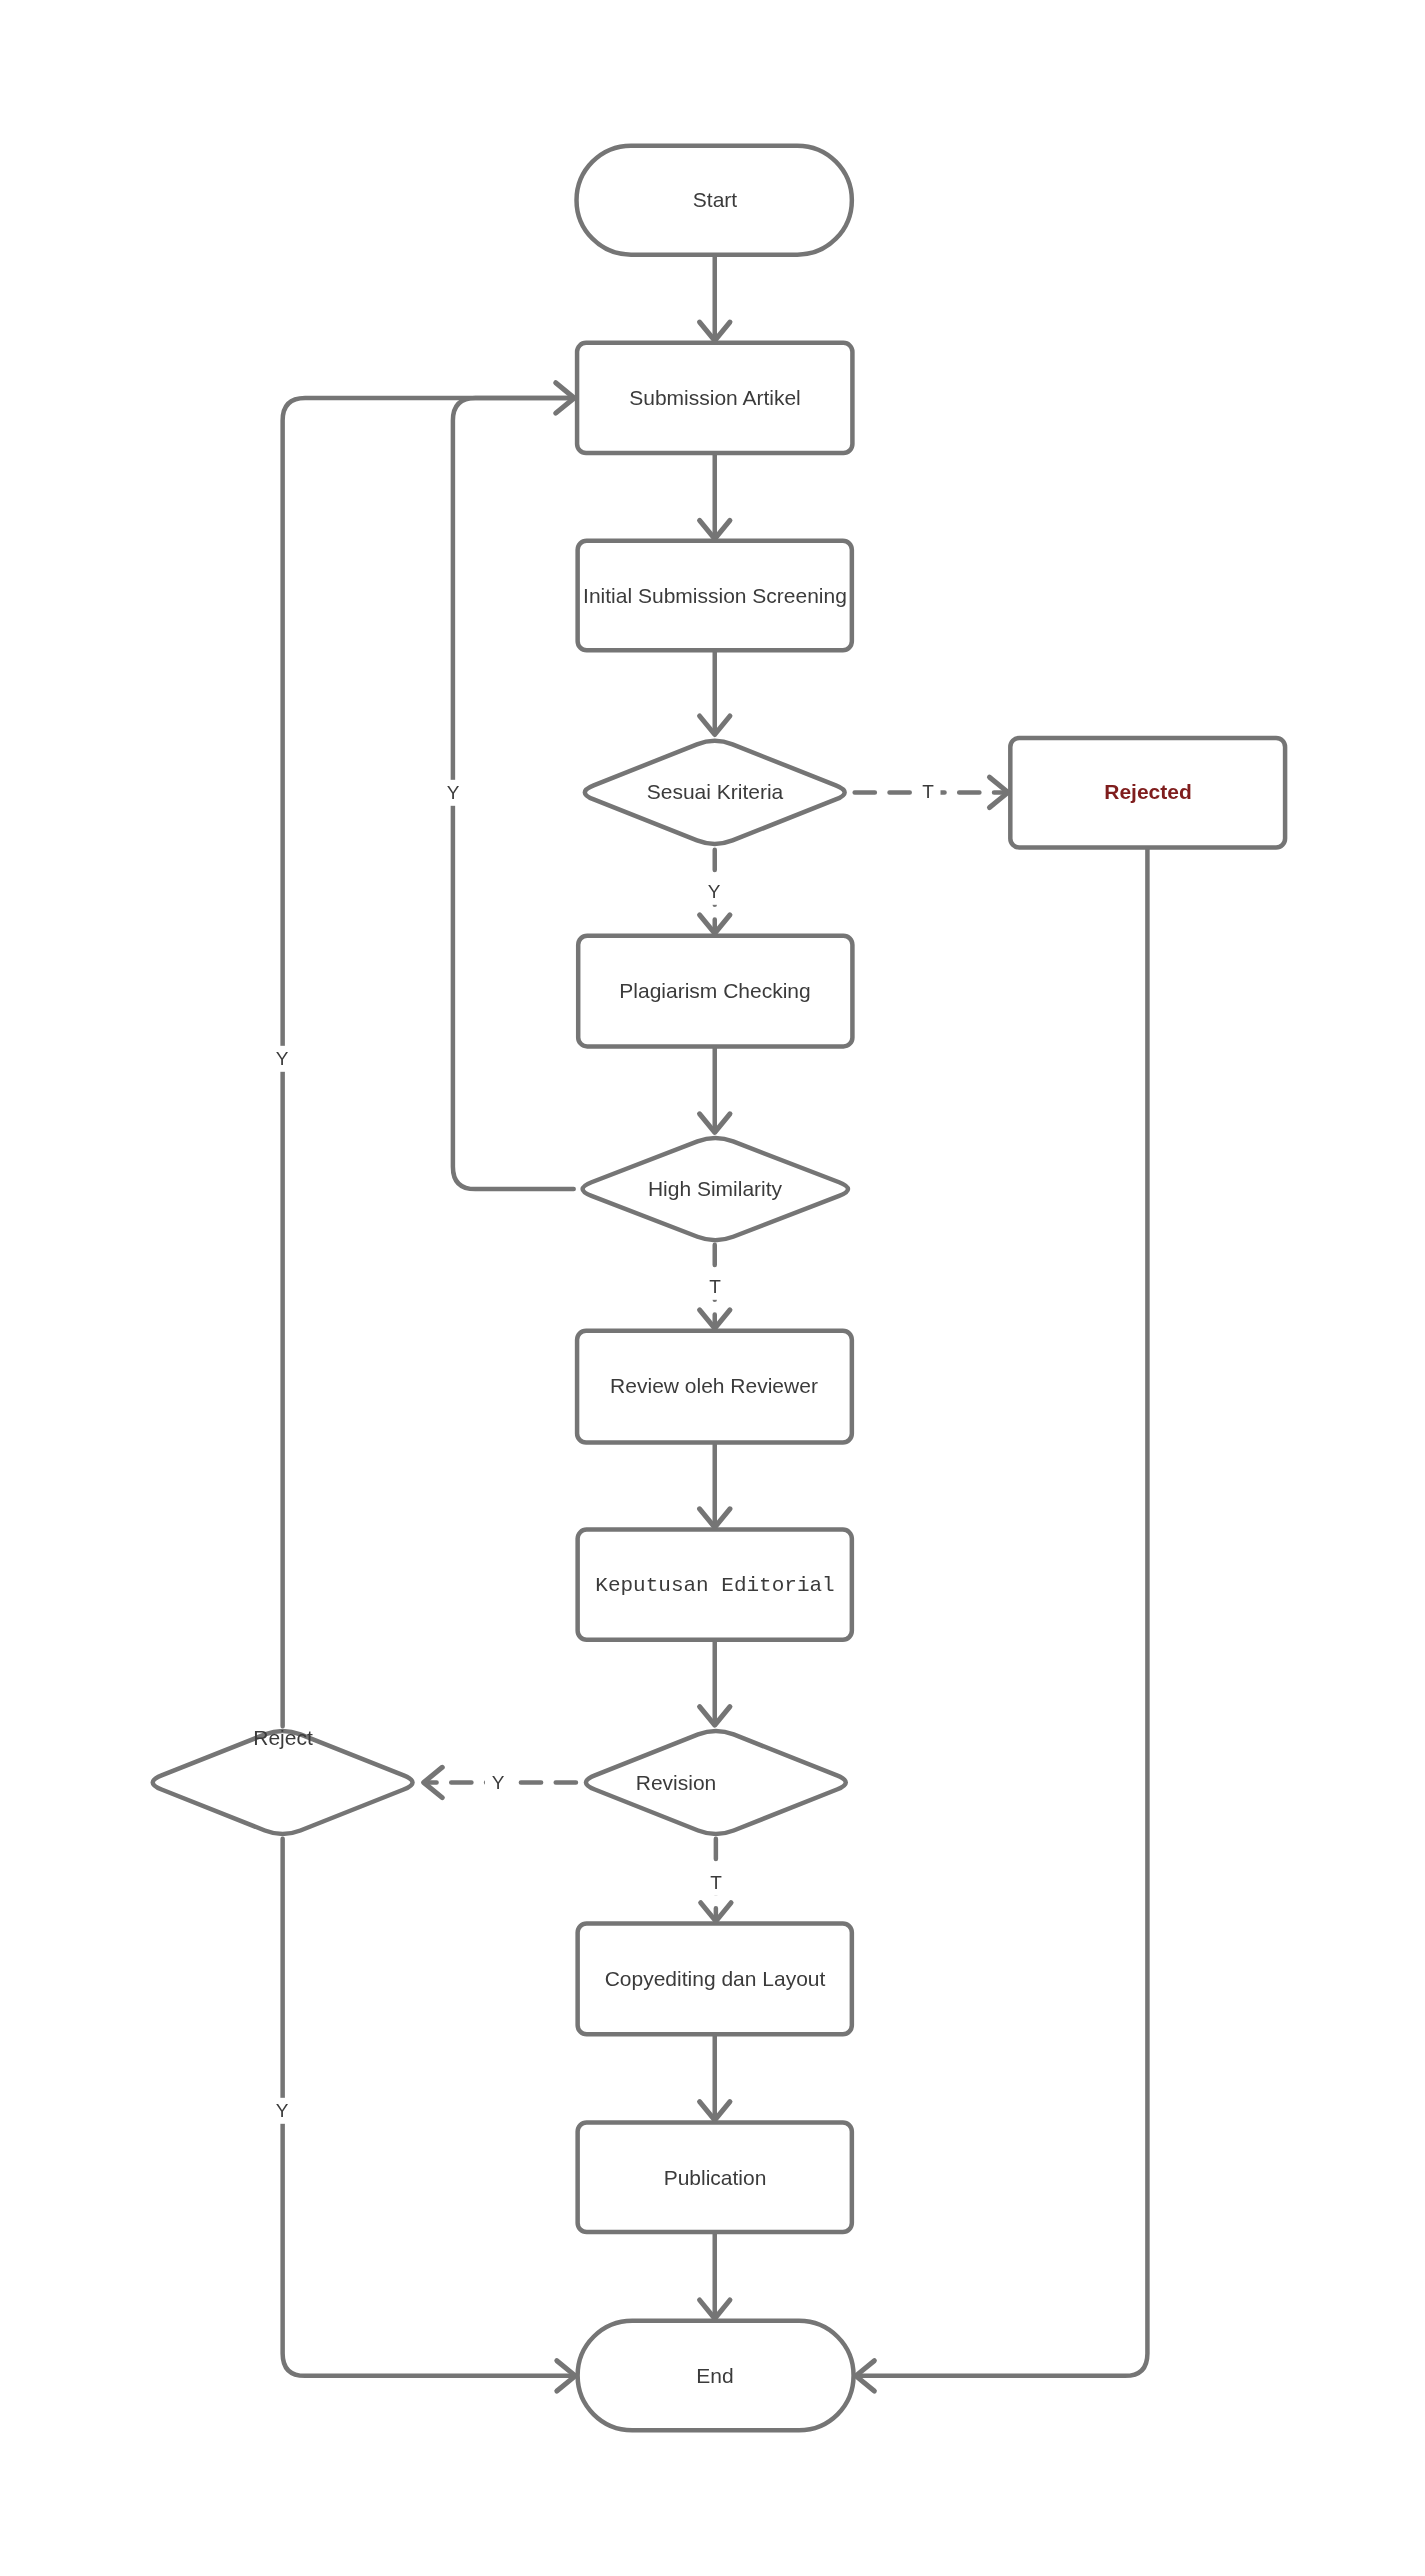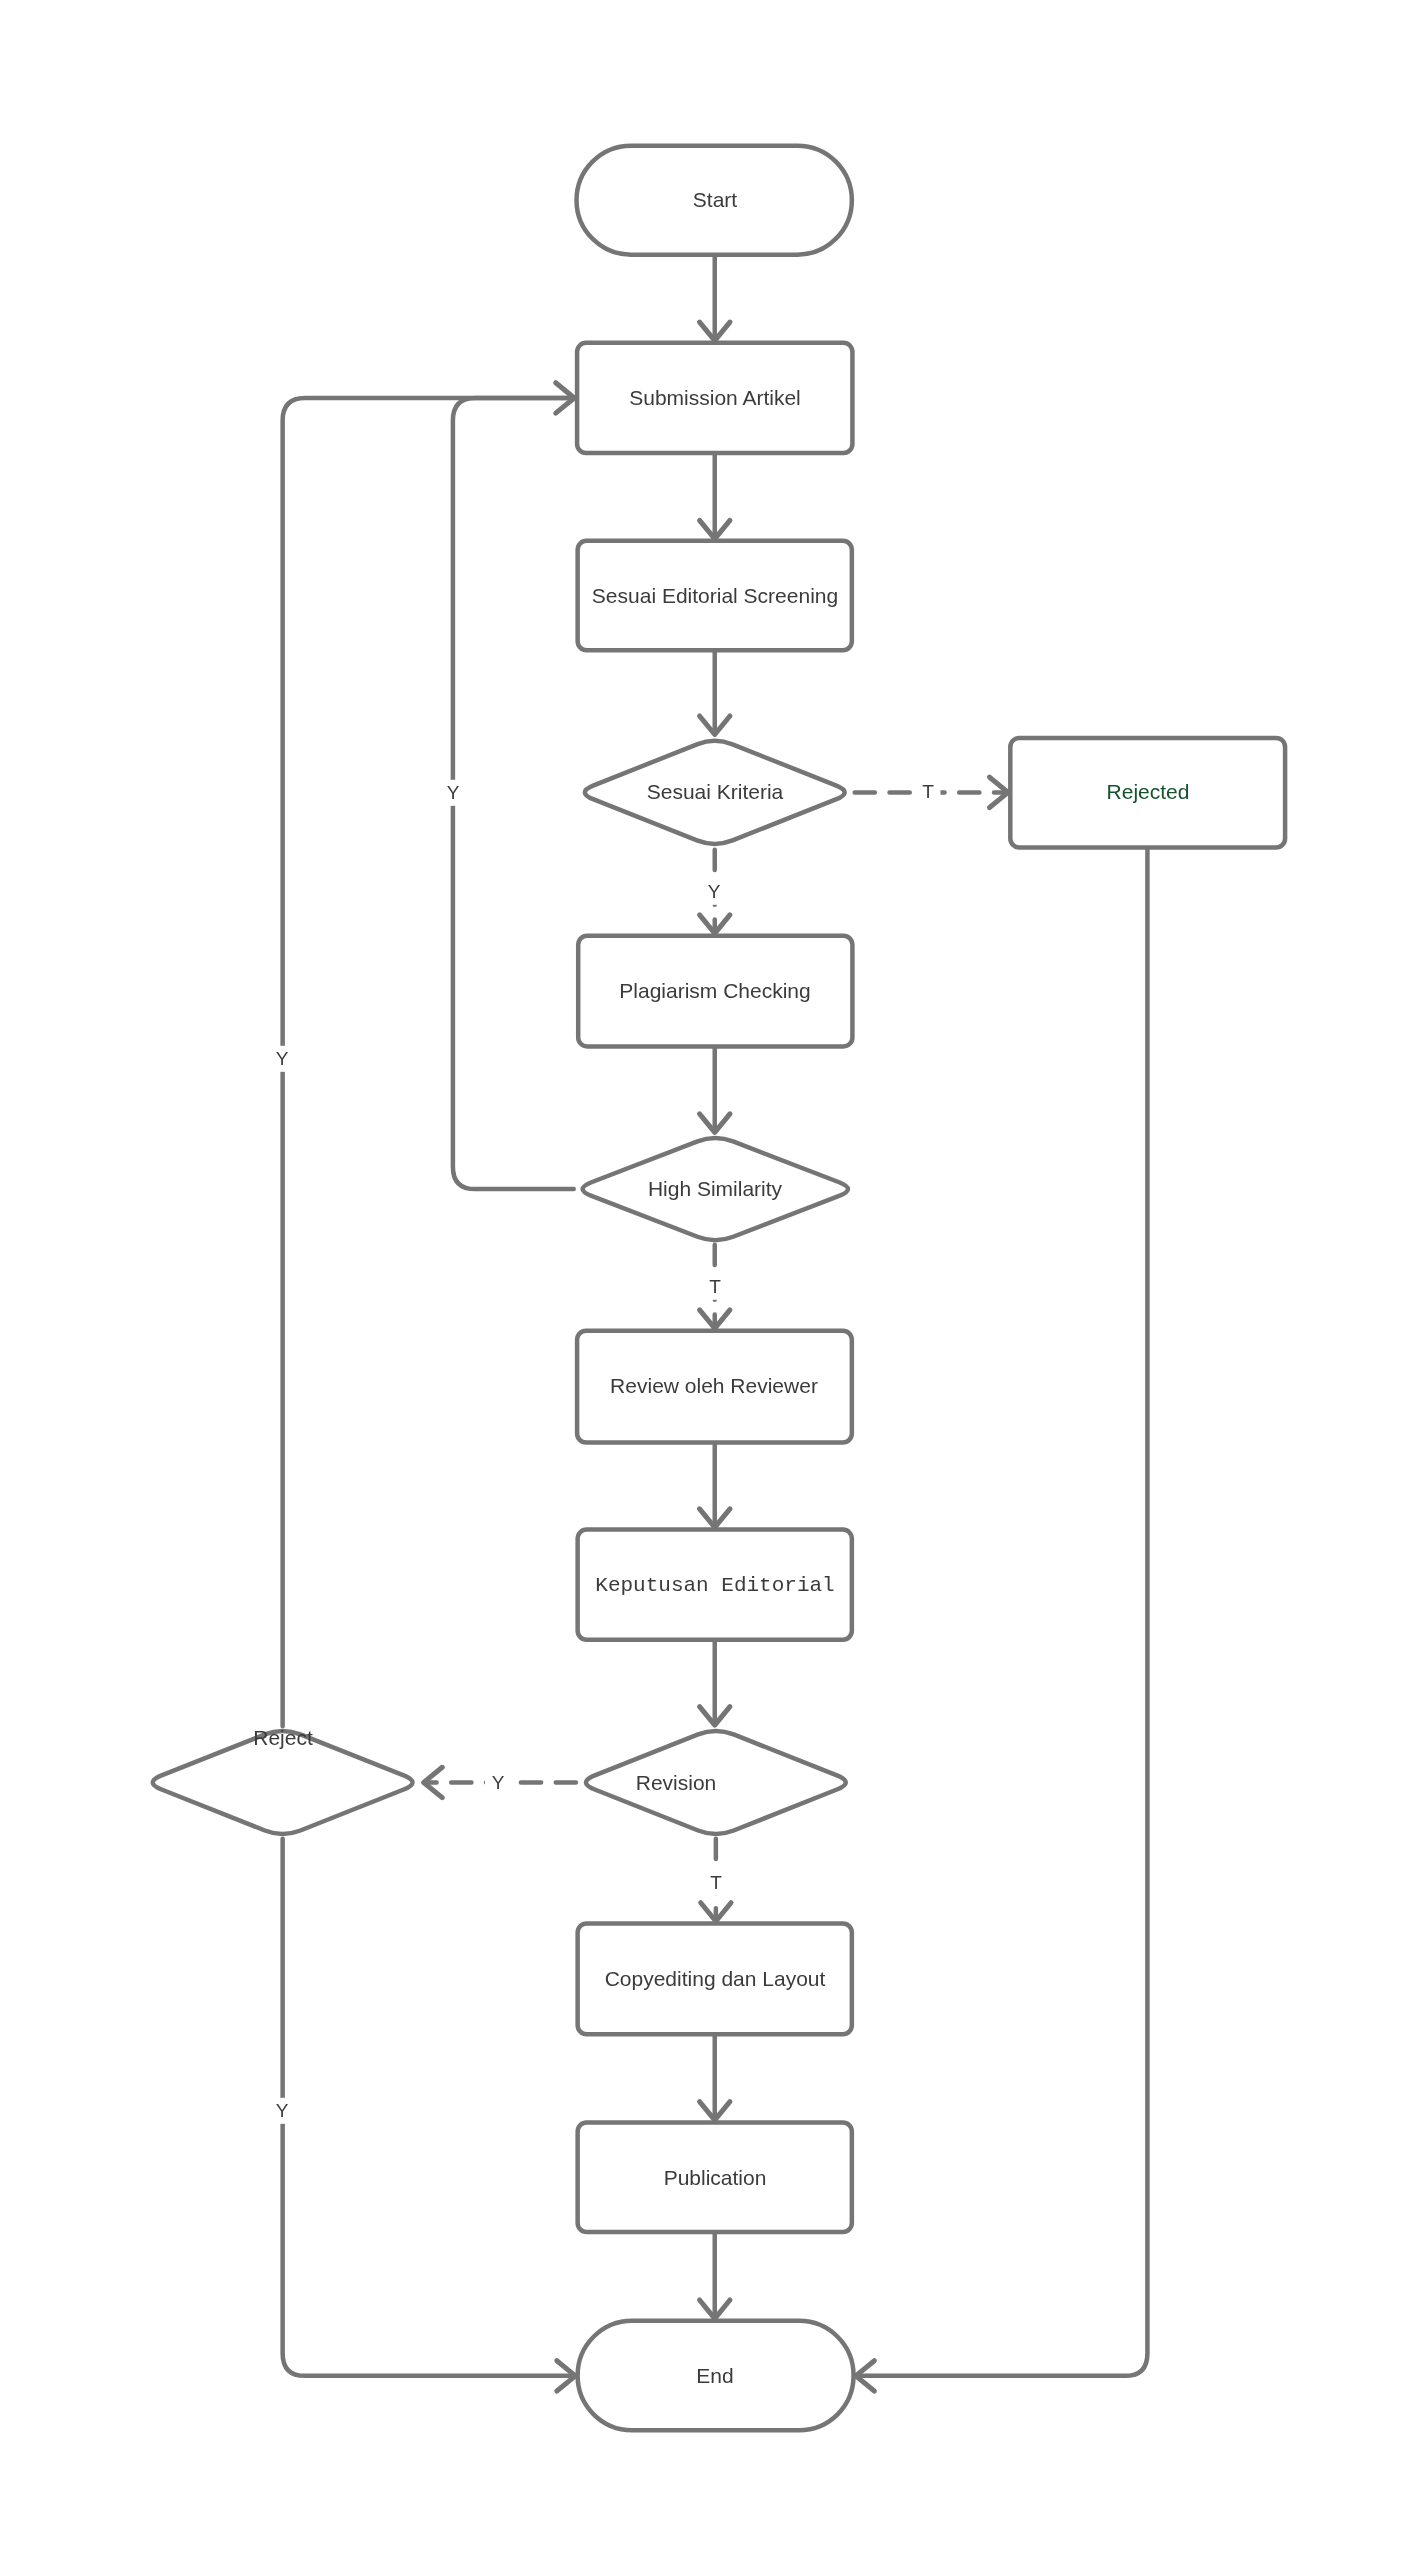--- a/index.html
+++ b/index.html
@@ -13,21 +13,21 @@
   .canvas svg { position: absolute; left: 0; top: 0; }
   .label-layer { position: absolute; left: 0; top: 0; width: 100%; height: 100%; pointer-events: none; }
   .node-label {
     position: absolute;
     transform: translate(-50%, -50%);
     font-size: 21px;
     color: #3b3b3b;
     white-space: nowrap;
     text-align: center;
   }
-  .node-label.bold { font-weight: 400; color: #14532d; }
+  .node-label.bold { font-weight: 700; color: #7f1d1d; }
   .edge-chip {
     position: absolute;
     transform: translate(-50%, -50%);
     font-size: 19px;
     color: #3b3b3b;
     background: #ffffff;
     padding: 2.2px 6.7px;
     white-space: nowrap;
   }
 </style>
@@ -105,21 +105,21 @@
       <path d="M 287.6 3159.5 L 471.4 3086.5 Q 503 3074 534.6 3086.5 L 718.4 3159.5 Q 750 3172 718.4 3184.5 L 534.6 3257.5 Q 503 3270 471.4 3257.5 L 287.6 3184.5 Q 256 3172 287.6 3159.5 Z"></path>
       <rect x="1028" y="3423" width="488" height="197" rx="16"></rect>
       <rect x="1028" y="3777" width="488" height="195" rx="16"></rect>
       <rect x="1028" y="4130" width="491" height="195" rx="97"></rect>
     </g>
   </svg>
 
   <div class="label-layer">
     <div class="node-label" style="left:715px; top:200px;">Start</div>
     <div class="node-label" style="left:715px; top:398px;">Submission Artikel</div>
-    <div class="node-label" style="left:715px; top:596px;">Sesuai Editorial Screening</div>
+    <div class="node-label" style="left:715px; top:596px;">Initial Submission Screening</div>
     <div class="node-label" style="left:715px; top:792px;">Sesuai Kriteria</div>
     <div class="node-label bold" style="left:1148px; top:792px;">Rejected</div>
     <div class="node-label" style="left:715px; top:991px;">Plagiarism Checking</div>
     <div class="node-label" style="left:715px; top:1189px;">High Similarity</div>
     <div class="node-label" style="left:714px; top:1386px;">Review oleh Reviewer</div>
     <div class="node-label" style="left:715px; top:1585px;font-family:Liberation Mono, monospace;">Keputusan Editorial</div>
     <div class="node-label" style="left:676px; top:1783px;">Revision</div>
     <div class="node-label" style="left:283px;  top:1738px;">Reject</div>
     <div class="node-label" style="left:715px; top:1979px;">Copyediting dan Layout</div>
     <div class="node-label" style="left:715px; top:2178px;">Publication</div>

